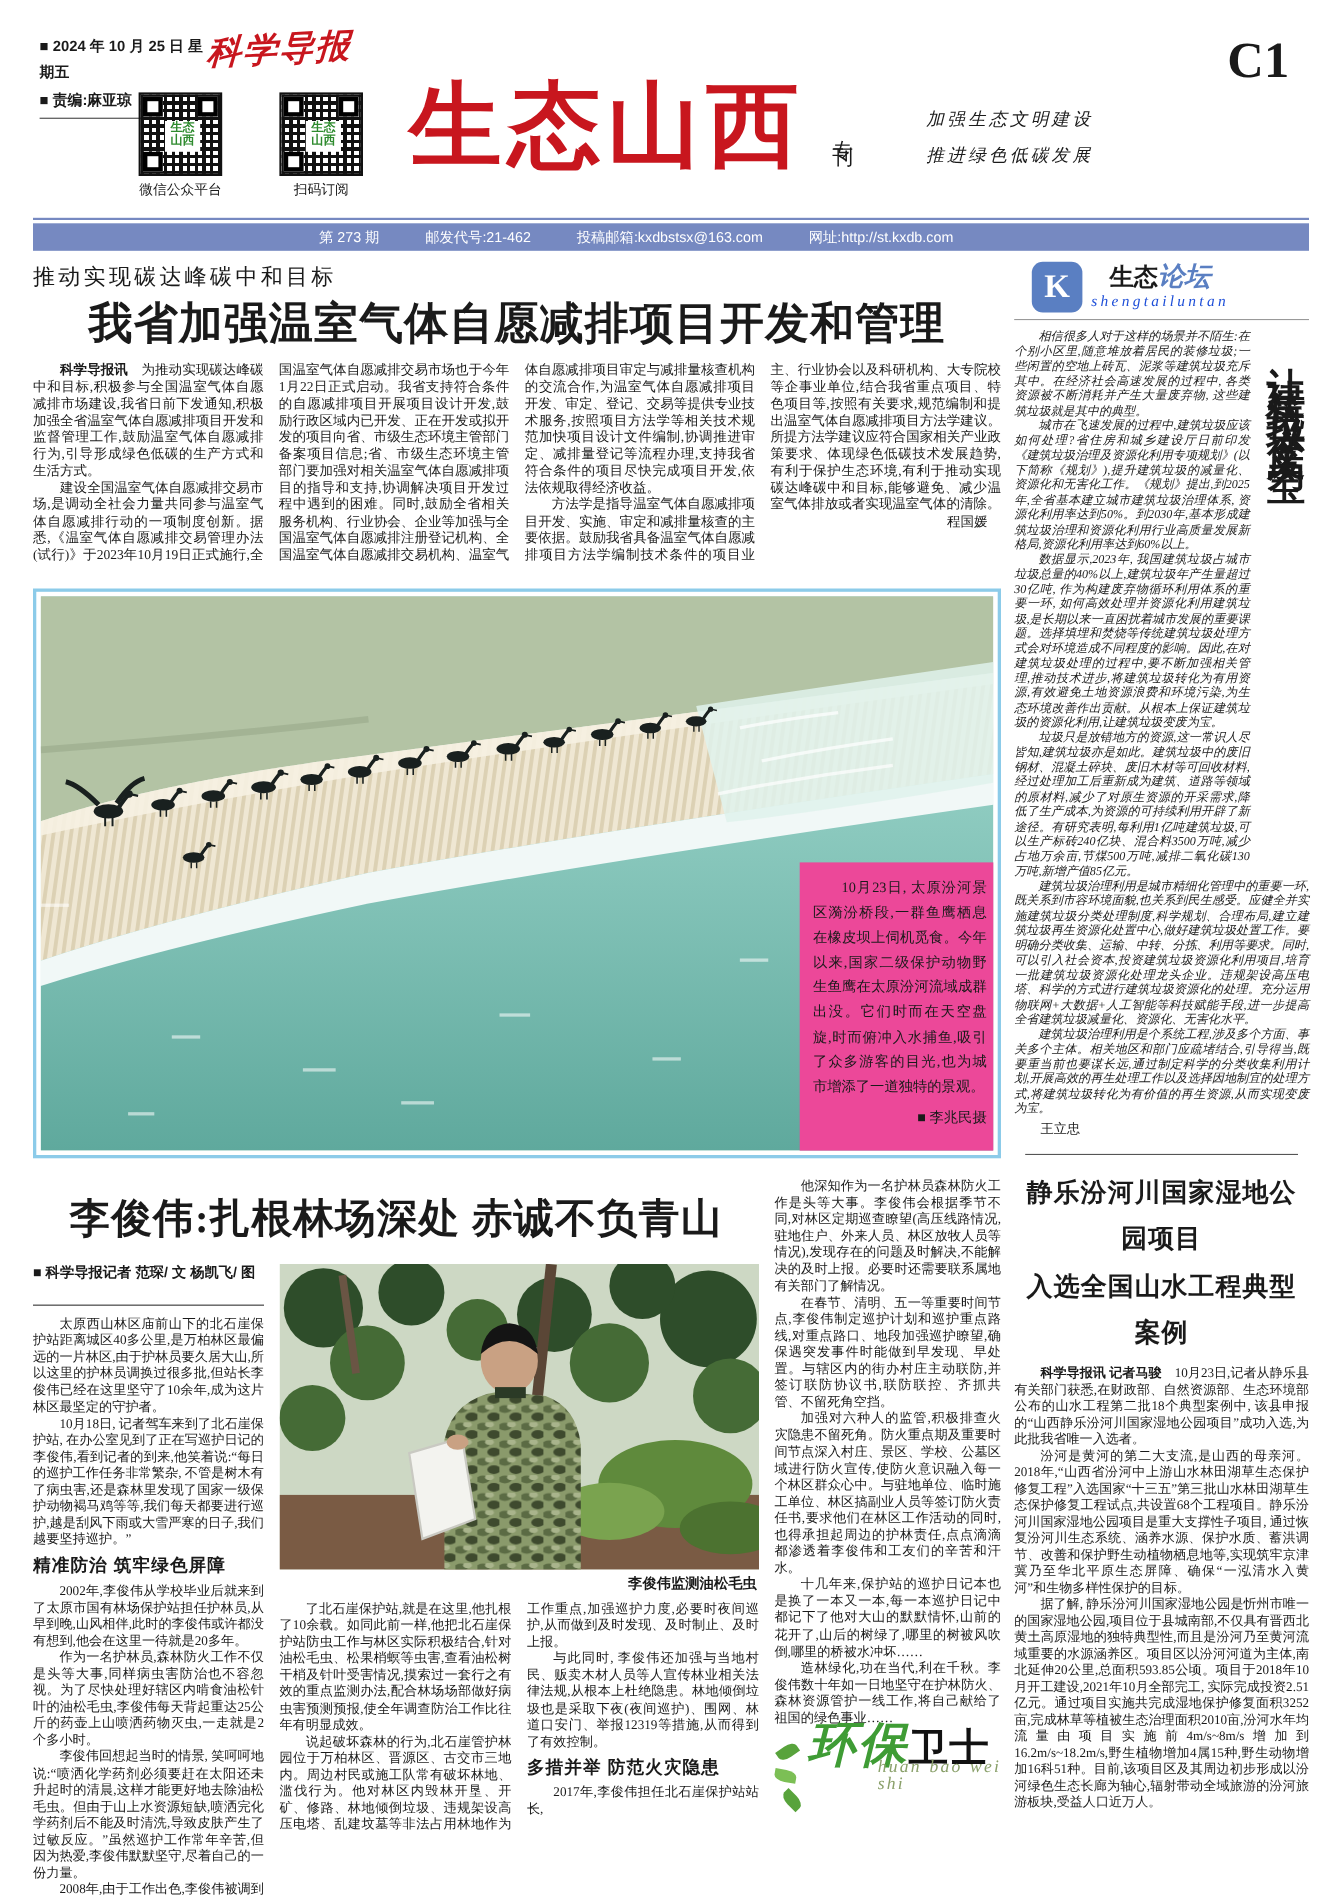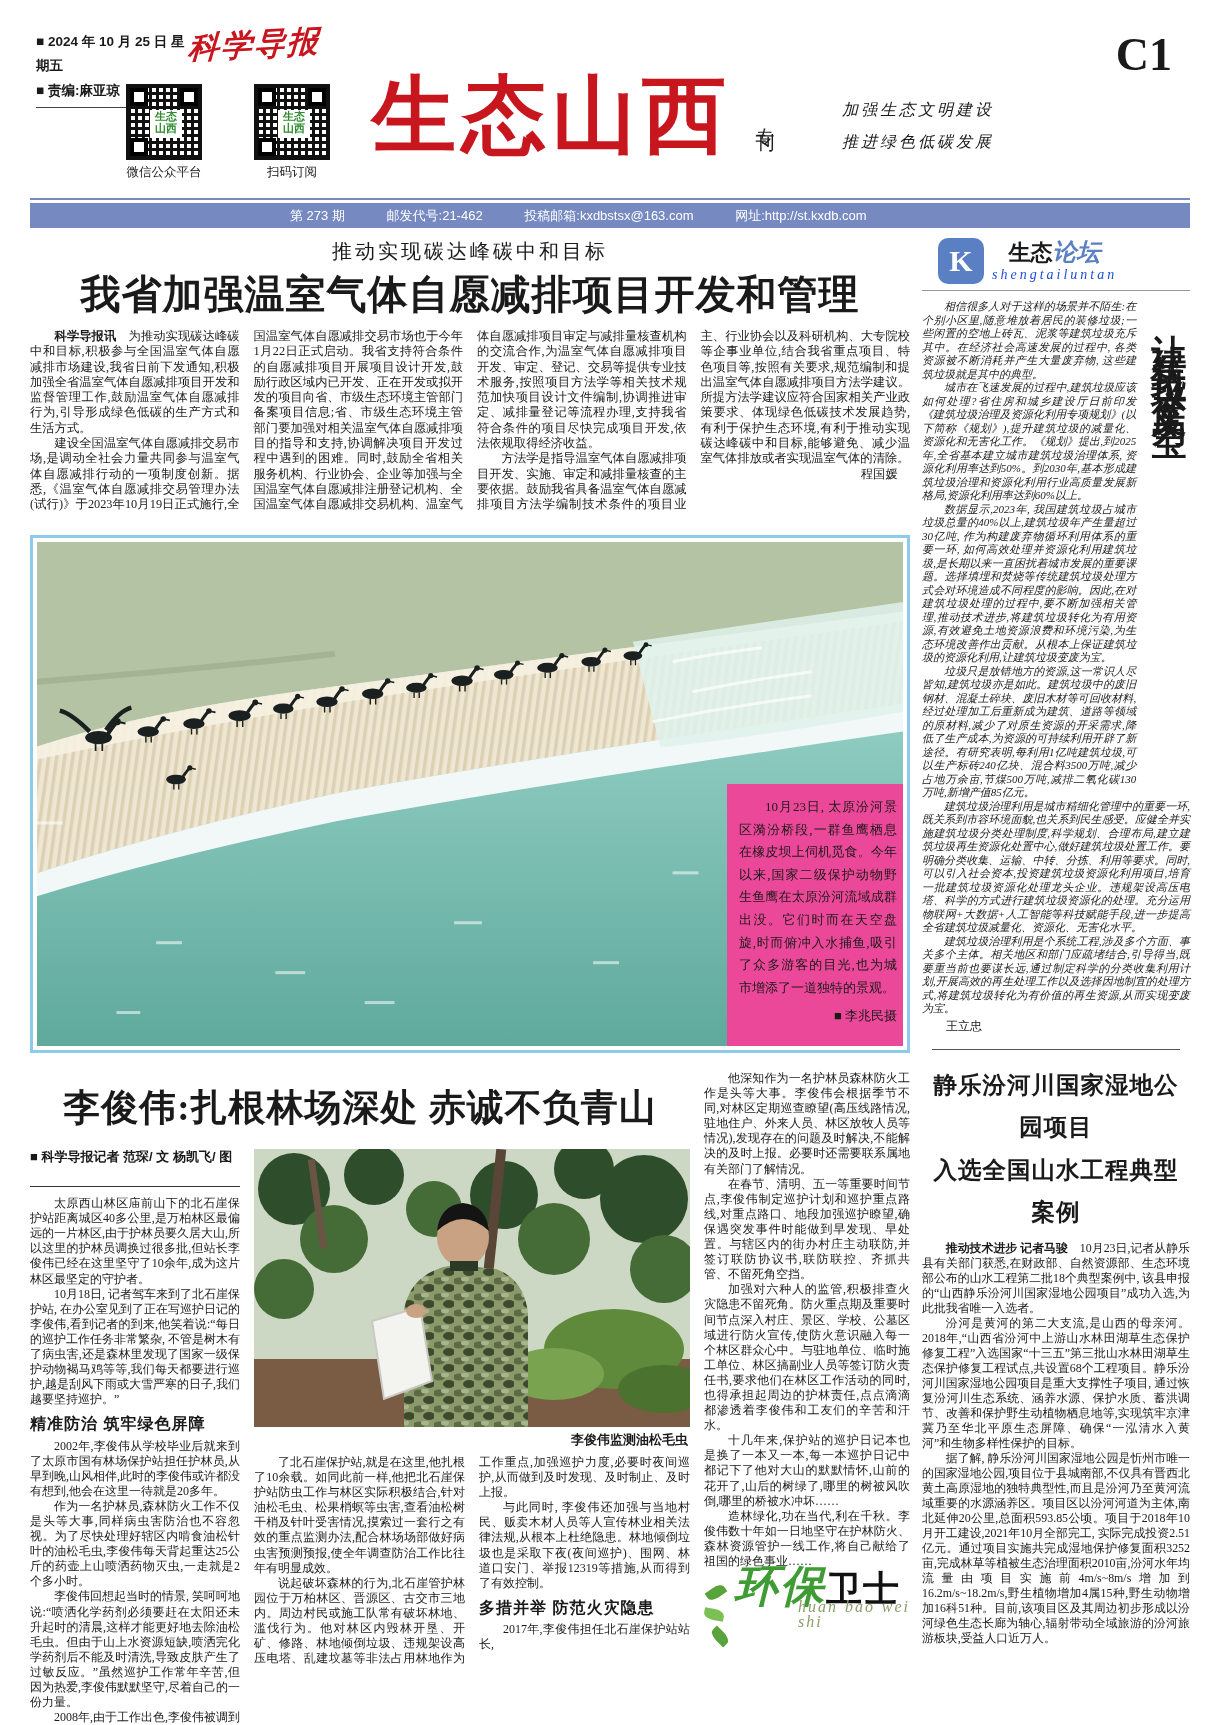--- a/index.html
+++ b/index.html
@@ -41,21 +41,21 @@
   .barwrap{margin:0 30px;}
   .topline{height:2px;background:var(--barblue);margin-bottom:3px;}
   .infobar{background:var(--barblue);color:#fff;height:25px;line-height:25px;
       font-family:"Liberation Sans",sans-serif;font-size:13px;padding-left:260px;}
   .infobar span{margin-right:38px;}
   
   .main{display:flex;gap:12px;margin:10px 30px 0;}
   .leftcol{width:880px;flex:none;}
   .rightcol{width:268px;flex:none;}
   
-  .kicker{text-align:center;font-size:20px;letter-spacing:3px;margin:0 0 6px;}
+  .kicker{font-size:20px;letter-spacing:3px;margin:0 0 6px;}
   .headline1{font-family:"Liberation Sans",sans-serif;font-weight:900;font-size:40px;
       text-align:center;letter-spacing:1px;line-height:1.15;margin-bottom:12px;}
   .a1body{column-count:4;column-gap:14px;height:196px;font-size:12.3px;line-height:15.3px;
       text-align:justify;overflow:hidden;}
   .a1body p, .col p, .midcols p, .forum-body p, .a3body p{text-indent:2em;}
   .byl{text-align:right;text-indent:0 !important;padding-right:1em;}
   
   .photobox{margin-top:10px;border:3px solid var(--photoborder);height:518px;
       position:relative;background:#fff;padding:4px;}
   .photobox svg.scene{display:block;width:100%;height:100%;}
@@ -357,19 +357,19 @@
       <p>建筑垃圾治理利用是个系统工程,涉及多个方面、事关多个主体。相关地区和部门应疏堵结合,引导得当,既要重当前也要谋长远,通过制定科学的分类收集利用计划,开展高效的再生处理工作以及选择因地制宜的处理方式,将建筑垃圾转化为有价值的再生资源,从而实现变废为宝。</p>
       <p class="forum-byl">王立忠</p>
     </div>
     <div class="divider"></div>
     <div>
       <div class="headline3">
         <div>静乐汾河川国家湿地公园项目</div>
         <div>入选全国山水工程典型案例</div>
       </div>
       <div class="a3body">
-        <p><b class="lead">推动技术进步  记者马骏</b>　<span>10月23日,记者从静乐县有关部门获悉,在财政部、自然资源部、生态环境部公布的山水工程第二批18个典型案例中, 该县申报的“山西静乐汾河川国家湿地公园项目”成功入选,为此批我省唯一入选者。</span></p>
+        <p><b class="lead">科学导报讯  记者马骏</b>　<span>10月23日,记者从静乐县有关部门获悉,在财政部、自然资源部、生态环境部公布的山水工程第二批18个典型案例中, 该县申报的“山西静乐汾河川国家湿地公园项目”成功入选,为此批我省唯一入选者。</span></p>
         <p>汾河是黄河的第二大支流,是山西的母亲河。2018年,“山西省汾河中上游山水林田湖草生态保护修复工程”入选国家“十三五”第三批山水林田湖草生态保护修复工程试点,共设置68个工程项目。静乐汾河川国家湿地公园项目是重大支撑性子项目, 通过恢复汾河川生态系统、涵养水源、保护水质、蓄洪调节、改善和保护野生动植物栖息地等,实现筑牢京津冀乃至华北平原生态屏障、确保“一泓清水入黄河”和生物多样性保护的目标。</p>
         <p>据了解, 静乐汾河川国家湿地公园是忻州市唯一的国家湿地公园,项目位于县城南部,不仅具有晋西北黄土高原湿地的独特典型性,而且是汾河乃至黄河流域重要的水源涵养区。项目区以汾河河道为主体,南北延伸20公里,总面积593.85公顷。项目于2018年10月开工建设,2021年10月全部完工, 实际完成投资2.51亿元。通过项目实施共完成湿地保护修复面积3252亩,完成林草等植被生态治理面积2010亩,汾河水年均流量由项目实施前4m/s~8m/s增加到16.2m/s~18.2m/s,野生植物增加4属15种,野生动物增加16科51种。目前,该项目区及其周边初步形成以汾河绿色生态长廊为轴心,辐射带动全域旅游的汾河旅游板块,受益人口近万人。</p>
       </div>
     </div>
   </div>
 </div>
 
 </body></html>

